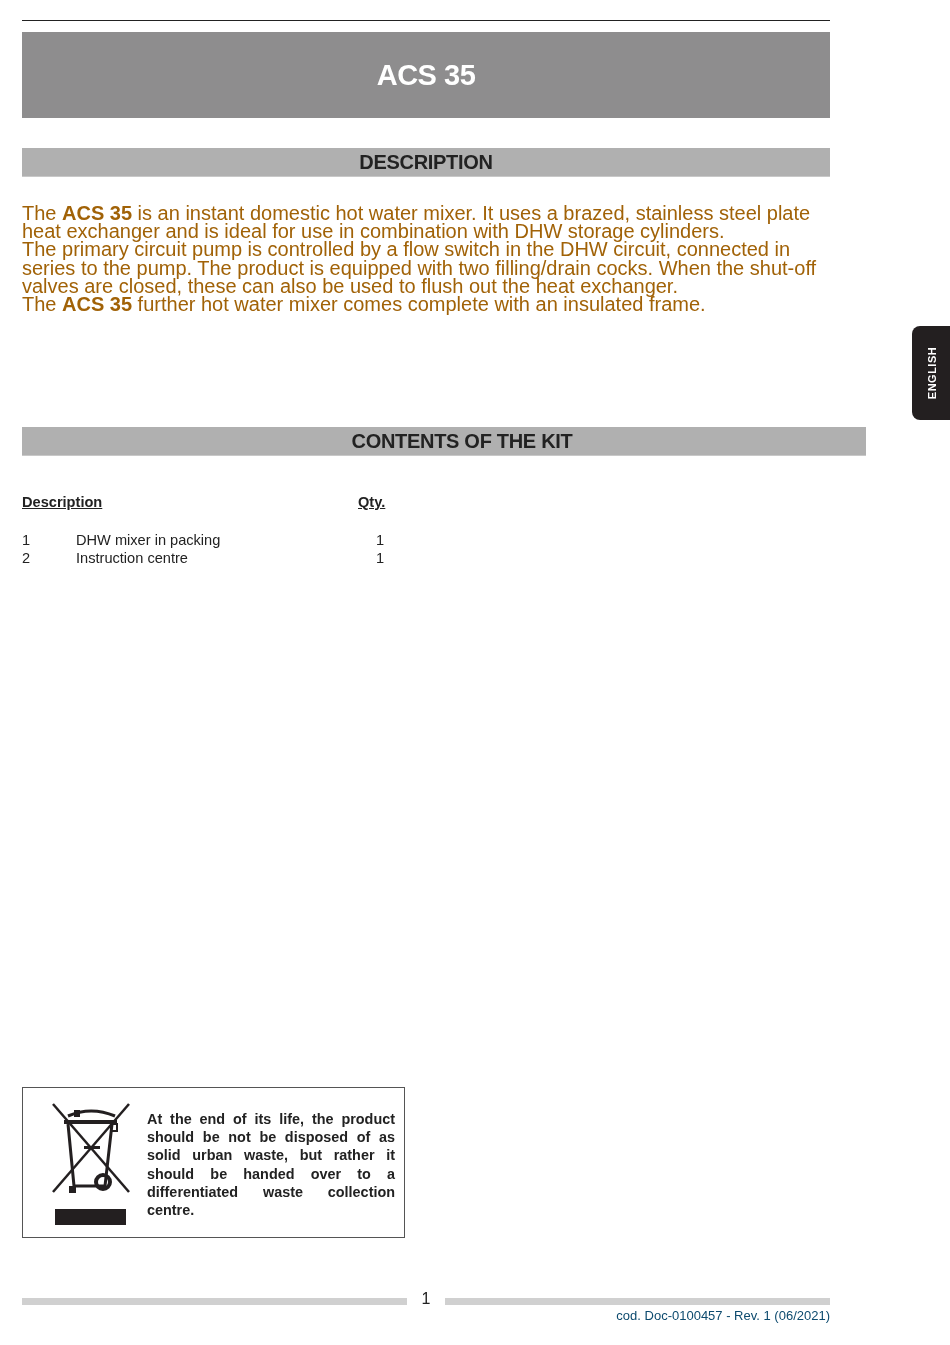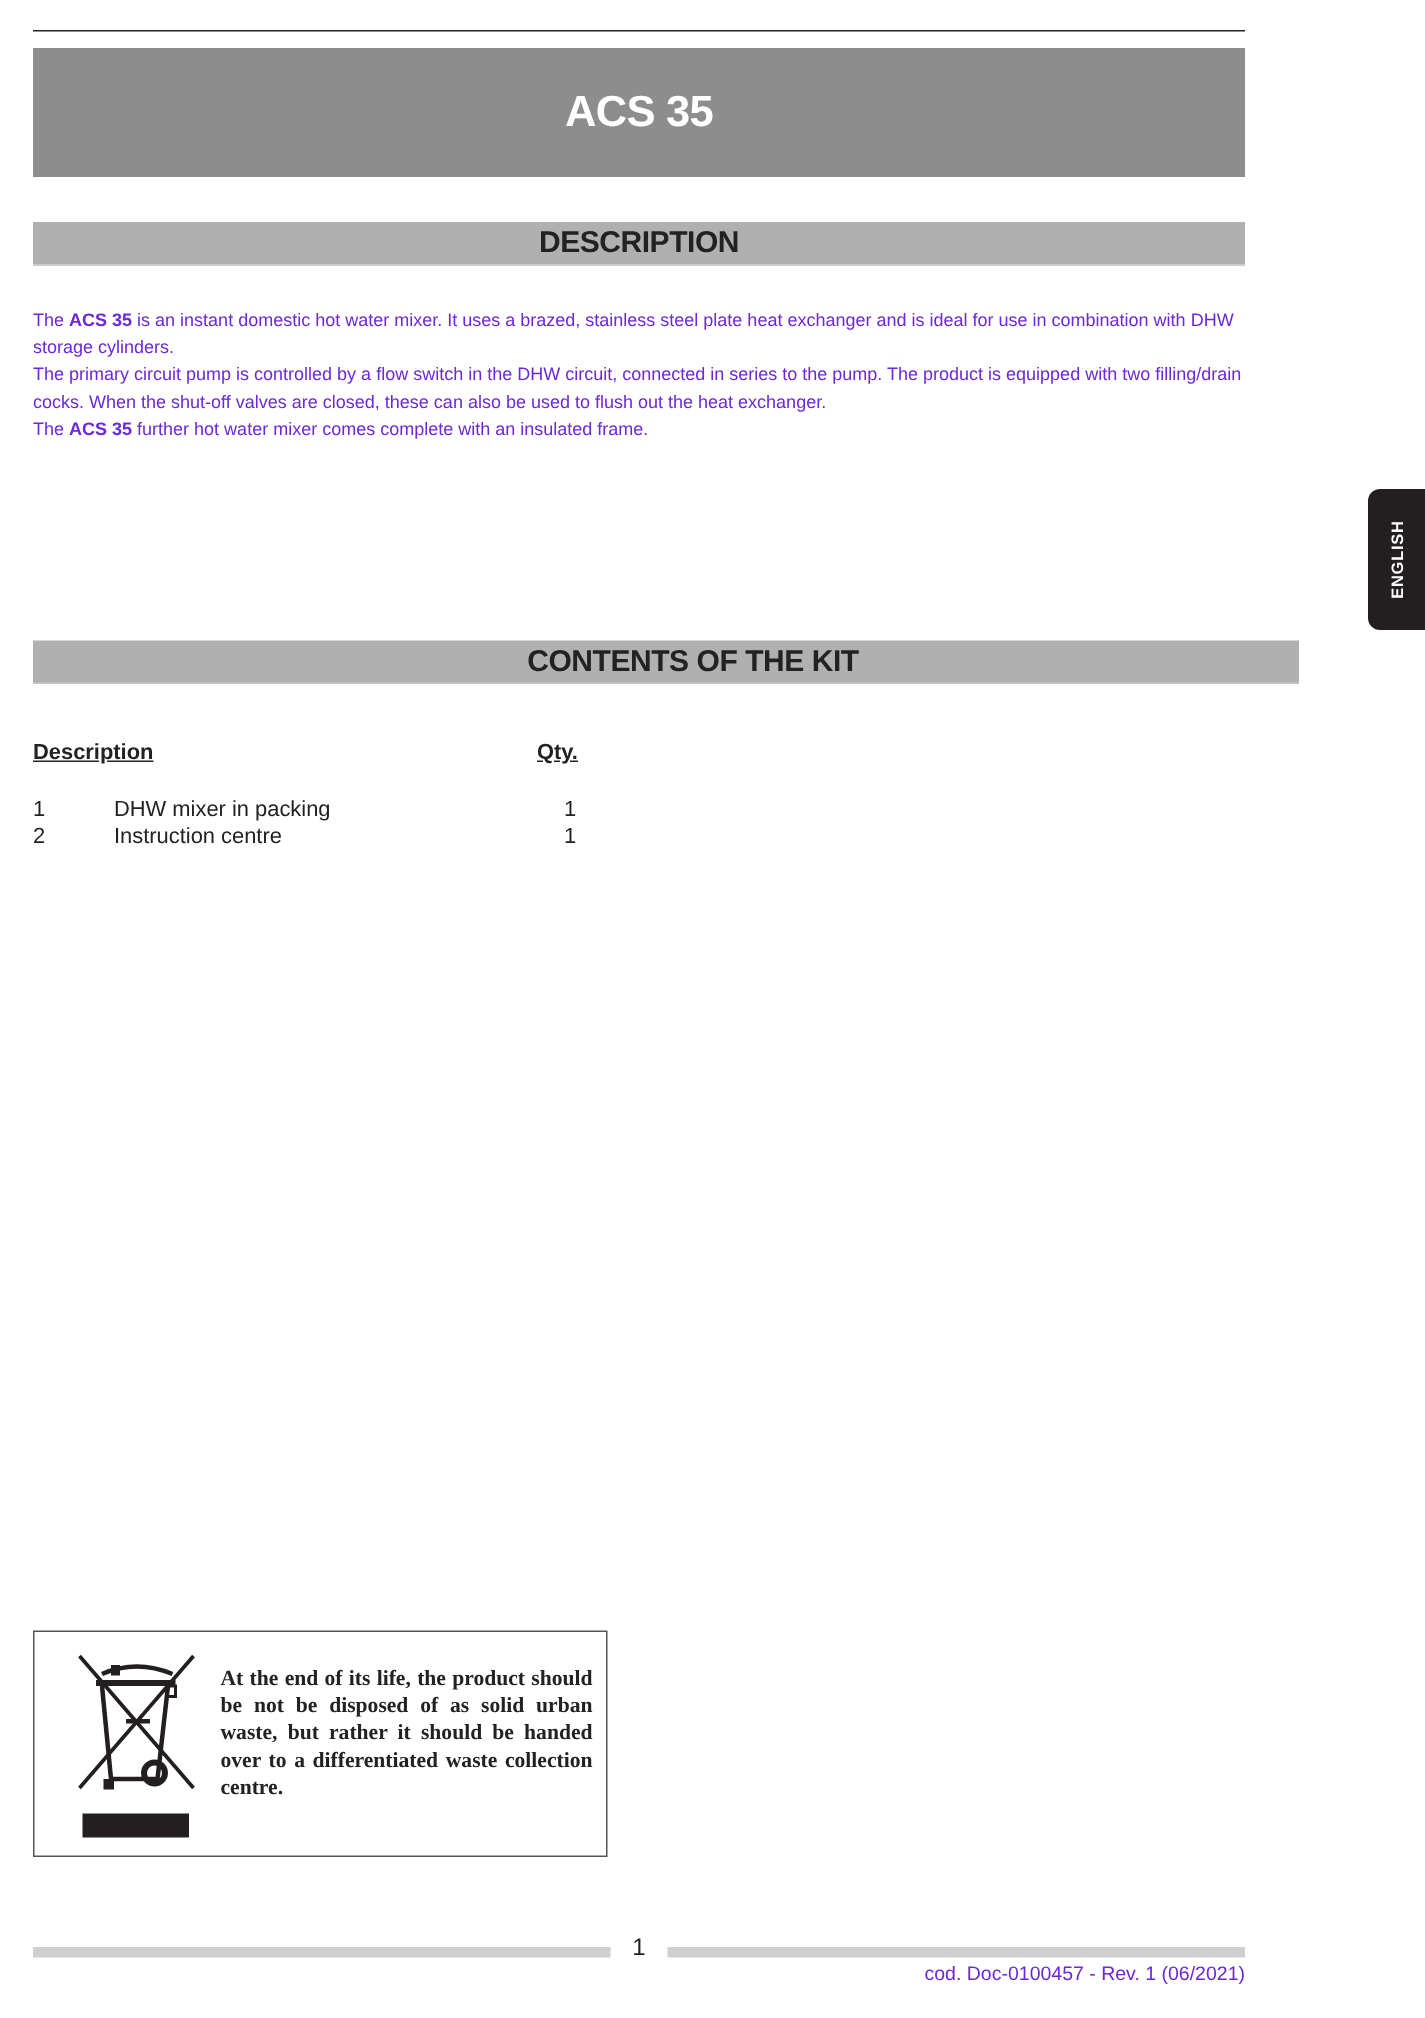--- a/index.html
+++ b/index.html
@@ -2,35 +2,35 @@
 <html><head>
 <meta charset="utf-8">
 <style>
   html, body { margin:0; padding:0; background:#ffffff; }
   body { width:950px; height:1345px; position:relative; overflow:hidden; font-family:"Liberation Sans", sans-serif; color:#222; }
   .top-rule { position:absolute; left:22px; top:20px; width:808px; height:0; border-top:1.5px solid #222; }
   .title-band { position:absolute; left:22px; top:32px; width:808px; height:86px; background:#8e8d8e; display:flex; align-items:center; justify-content:center; }
   .title-band span { color:#fff; font-weight:bold; font-size:29px; letter-spacing:-0.5px; }
   .section-bar { position:absolute; left:22px; width:808px; height:28px; background:#b0b0b0; border-bottom:1px solid #c8c8c8; display:flex; align-items:center; justify-content:center; }
   .section-bar span { font-weight:bold; font-size:20px; color:#222; letter-spacing:-0.3px; }
-  .desc { position:absolute; left:22px; top:204px; width:812px; font-size:12px; line-height:18.2px; color:#6d28d9; }
+  .desc { position:absolute; left:22px; top:204px; width:812px; font-size:20px; line-height:18.2px; color:#a16207; }
   .desc p { margin:0; }
   .lang-tab { position:absolute; left:912px; top:326px; width:40px; height:94px; background:#231f20; border-radius:8px 0 0 8px; }
   .lang-tab span { position:absolute; left:50%; top:50%; transform:translate(-50%,-50%) rotate(-90deg); color:#fff; font-weight:bold; font-size:11px; letter-spacing:0.5px; white-space:nowrap; }
   .kit-head { position:absolute; top:494px; font-weight:bold; font-size:14.6px; text-decoration:underline; color:#222; }
   .kit-row { position:absolute; left:22px; font-size:14.6px; color:#222; }
   .kit-row .num { position:absolute; left:0; }
   .kit-row .name { position:absolute; left:24px; white-space:nowrap;margin-left:30px; }
   .kit-row .qty { position:absolute; left:354px; }
-  .weee-box { position:absolute; left:22px; top:1087px; width:383px; height:151px; border:1px solid #555; box-sizing:border-box;font-family:Liberation Serif, serif; }
+  .weee-box { position:absolute; left:22px; top:1087px; width:383px; height:151px; border:1px solid #555; box-sizing:border-box; }
   .weee-icon { position:absolute; left:28px; top:14px; width:80px; height:126px; }
   .weee-text { position:absolute; left:124px; top:22px; width:248px; font-weight:bold; font-size:14.4px; line-height:18.2px; text-align:justify; color:#222; }
   .foot-bar { position:absolute; top:1298px; height:7px; background:#d0d0d0; }
   .page-num { position:absolute; left:416px; top:1290px; width:20px; text-align:center; font-size:16px; color:#222; }
-  .doc-code { position:absolute; right:120px; top:1308px; font-size:13px; color:#6d28d9; }
+  .doc-code { position:absolute; right:120px; top:1308px; font-size:13px; color:#0c4a6e; }
 </style>
 </head>
 <body>
 
 <div class="top-rule"></div>
 
 <div class="title-band">
   <span>ACS 35</span>
 </div>
 

